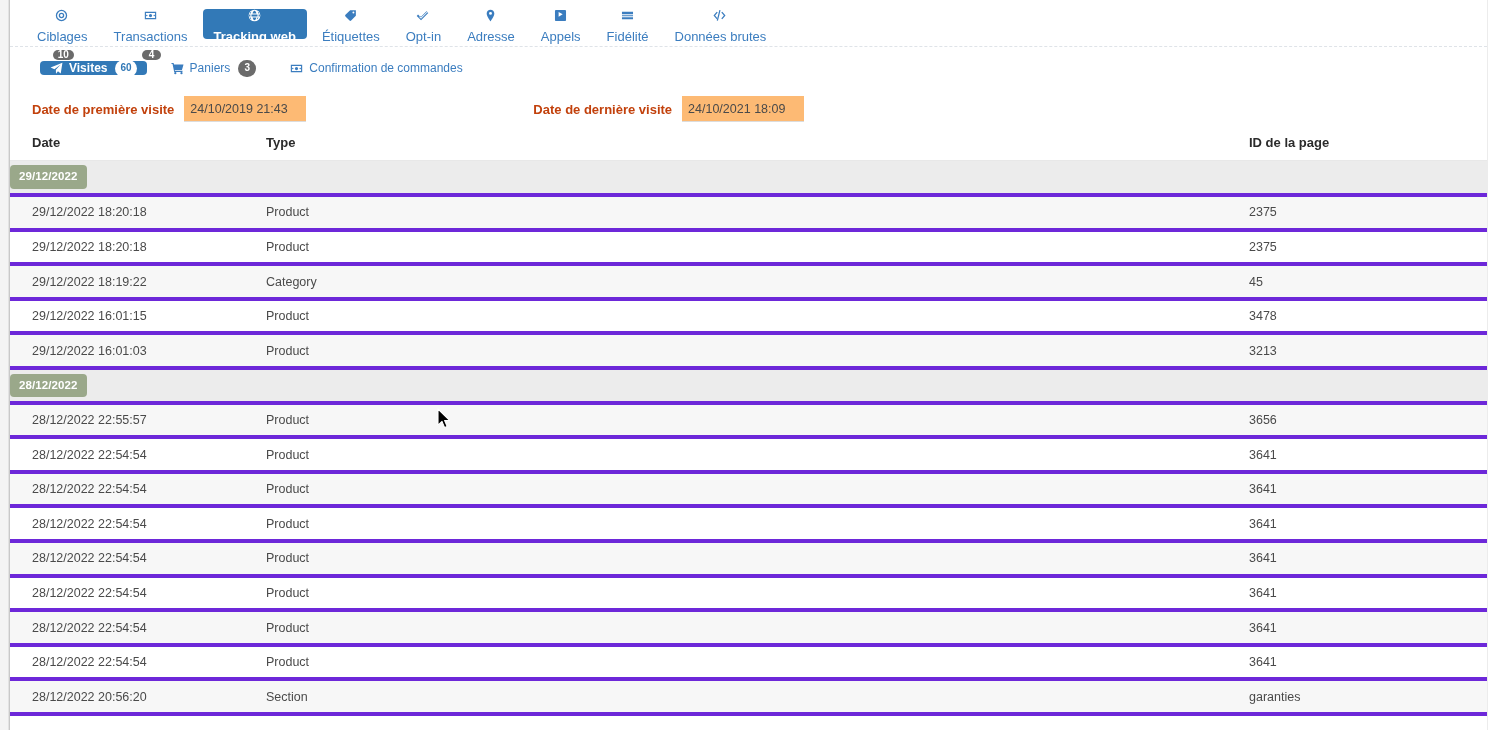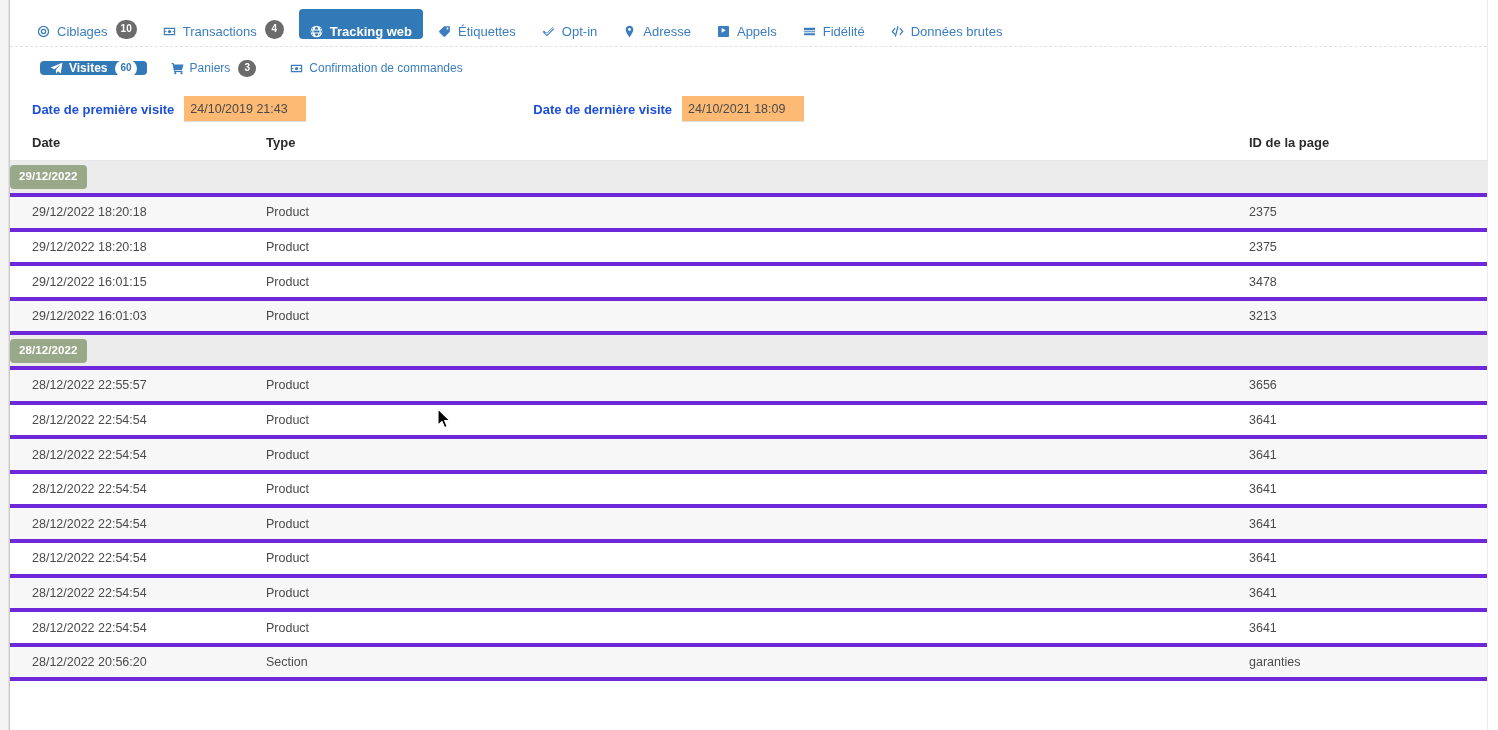--- a/index.html
+++ b/index.html
@@ -63,34 +63,35 @@
   }
   .tabbar::after {
     content: "";
     position: absolute;
     left: 0; right: 0; bottom: 0;
     height: 0;
     border-bottom: 1px dashed #dfe3e8;
   }
   .tab {
     display: inline-flex;
-    align-items: flex-end;
+    align-items: center;
     gap: 6px;
     height: 30px;
     padding: 0 11px;
     border-radius: 4px;
     color: #3b7dbf;
     font-size: 13px;
     font-weight: 400;
     white-space: nowrap;
     cursor: pointer;
     user-select: none;
     background: transparent;
     border: none;
     font-family: inherit;
+    flex-direction: column;
   }
   .tab .ticon {
     display: inline-block;
     width: 14px;
     height: 14px;
     line-height: 14px;
     text-align: center;
     font-size: 13px;
     color: #3b7dbf;
     flex: 0 0 14px;
@@ -187,21 +188,21 @@
     margin-top: 2px;
   }
   .datefield {
     display: flex;
     align-items: center;
     gap: 0;
   }
   .datefield .dlabel {
     font-size: 13px;
     font-weight: 700;
-    color: #1d4ed8;
+    color: #c2410c;
     white-space: nowrap;
     margin-right: 10px;
   }
   .datefield .dinput {
     width: 122px;
     height: 26px;
     line-height: 26px;
     padding: 0 6px;
     font-size: 12.5px;
     color: #4a4a4a;
@@ -431,20 +432,25 @@
             <tr class="row-odd">
               <td class="c1">29/12/2022 18:20:18</td>
               <td class="c2">Product</td>
               <td class="c3">2375</td>
             </tr>
             <tr class="row-even">
               <td class="c1">29/12/2022 18:20:18</td>
               <td class="c2">Product</td>
               <td class="c3">2375</td>
             </tr>
+            <tr class="row-odd">
+              <td class="c1">29/12/2022 18:19:22</td>
+              <td class="c2">Category</td>
+              <td class="c3">45</td>
+            </tr>
             <tr class="row-even">
               <td class="c1">29/12/2022 16:01:15</td>
               <td class="c2">Product</td>
               <td class="c3">3478</td>
             </tr>
             <tr class="row-odd">
               <td class="c1">29/12/2022 16:01:03</td>
               <td class="c2">Product</td>
               <td class="c3">3213</td>
             </tr>

